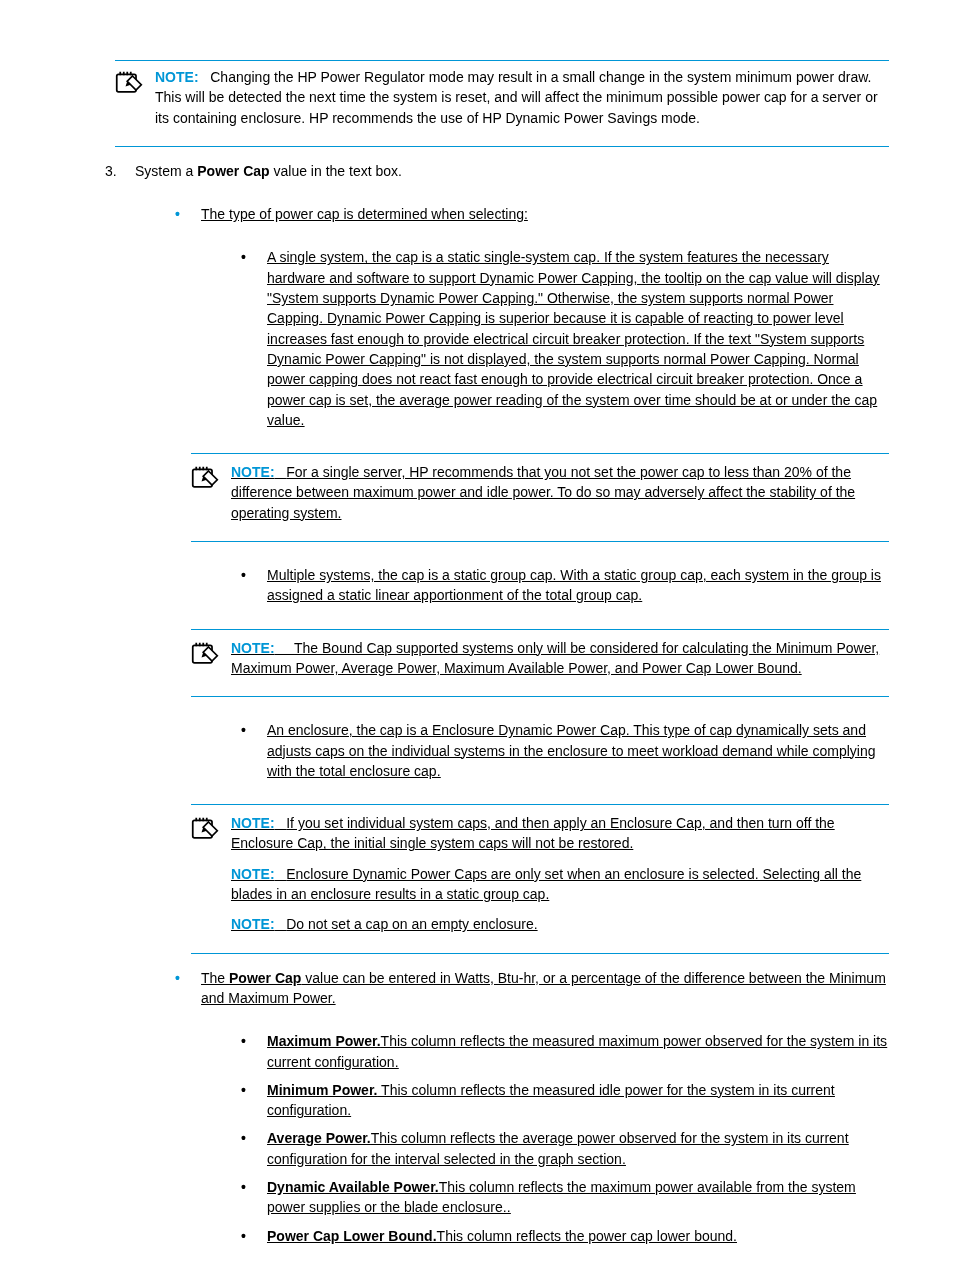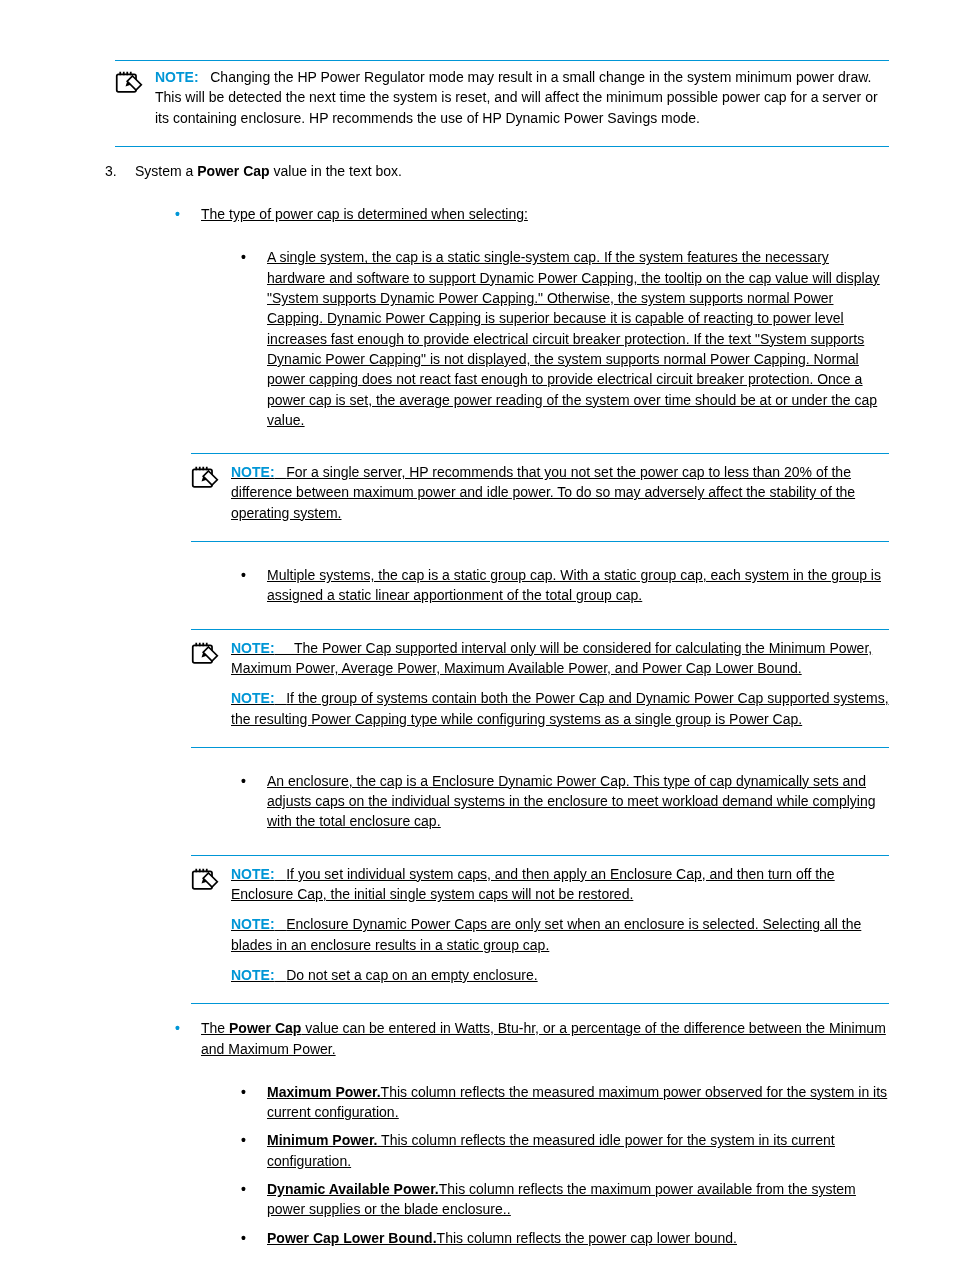--- a/index.html
+++ b/index.html
@@ -158,22 +158,21 @@
             <div class="note-block">
               <div class="note-icon">
                 <svg width="28" height="28" viewBox="0 0 32 32">
                     <rect x="2" y="6" width="22" height="20" rx="2" fill="none" stroke="#000" stroke-width="2"></rect>
                     <path d="M6 3v4M10 3v4M14 3v4M18 3v4" stroke="#000" stroke-width="2"></path>
                     <path d="M20 8 L30 18 L24 24 L14 14 Z" fill="#fff" stroke="#000" stroke-width="2"></path>
                     <path d="M14 14 L12 20 L18 18" fill="#000"></path>
                   </svg>
               </div>
               <div class="note-body">
-                <p><span class="note-label">NOTE:</span>&nbsp;&nbsp;&nbsp;&nbsp;&nbsp;<span>The Power Cap supported interval only will be considered for calculating the Minimum Power, Maximum Power, Average Power, Maximum Available Power, and Power Cap Lower Bound.</span></p>
-                <p><span class="note-label">NOTE:</span>&nbsp;&nbsp;&nbsp;<span>If the group of systems contain both the Power Cap and Dynamic Power Cap supported systems, the resulting Power Capping type while configuring systems as a single group is Power Cap.</span></p>
+                <p><span class="note-label">NOTE:</span>&nbsp;&nbsp;&nbsp;&nbsp;&nbsp;<span>The Bound Cap supported systems only will be considered for calculating the Minimum Power, Maximum Power, Average Power, Maximum Available Power, and Power Cap Lower Bound.</span></p>
               </div>
             </div>
             <hr class="hr-blue">
           </div>
 
           <ul class="bul bul-black">
             <li><span>An enclosure, the cap is a Enclosure Dynamic Power Cap. This type of cap dynamically sets and adjusts caps on the individual systems in the enclosure to meet workload demand while complying with the total enclosure cap.</span></li>
           </ul>
 
           
@@ -198,20 +197,21 @@
           </div>
 
         </li>
 
         <li style="margin-top:14px;">
           <span><span>The </span><span class="bold">Power Cap</span><span> value can be entered in Watts, Btu-hr, or a percentage of the difference between the Minimum and Maximum Power.</span></span>
 
           <ul class="bul bul-black" id="defs-list">
           <li><span class="bold">Maximum Power.</span><span>This column reflects the measured maximum power observed for the system in its current configuration.</span></li>
               <li><span class="bold">Minimum Power.</span><span> This column reflects the measured idle power for the system in its current configuration.</span></li>
+              <li><span class="bold">Average Power.</span><span>This column reflects the average power observed for the system in its current configuration for the interval selected in the graph section.</span></li>
               <li><span class="bold">Dynamic Available Power.</span><span>This column reflects the maximum power available from the system power supplies or the blade enclosure..</span></li>
               <li><span class="bold">Power Cap Lower Bound.</span><span>This column reflects the power cap lower bound.</span></li>
             </ul>
         </li>
 
         <li><span>The value entered should be between the Minimum Power and Maximum Available Power.</span></li>
       </ul>
 
     </li>
   </ol>

